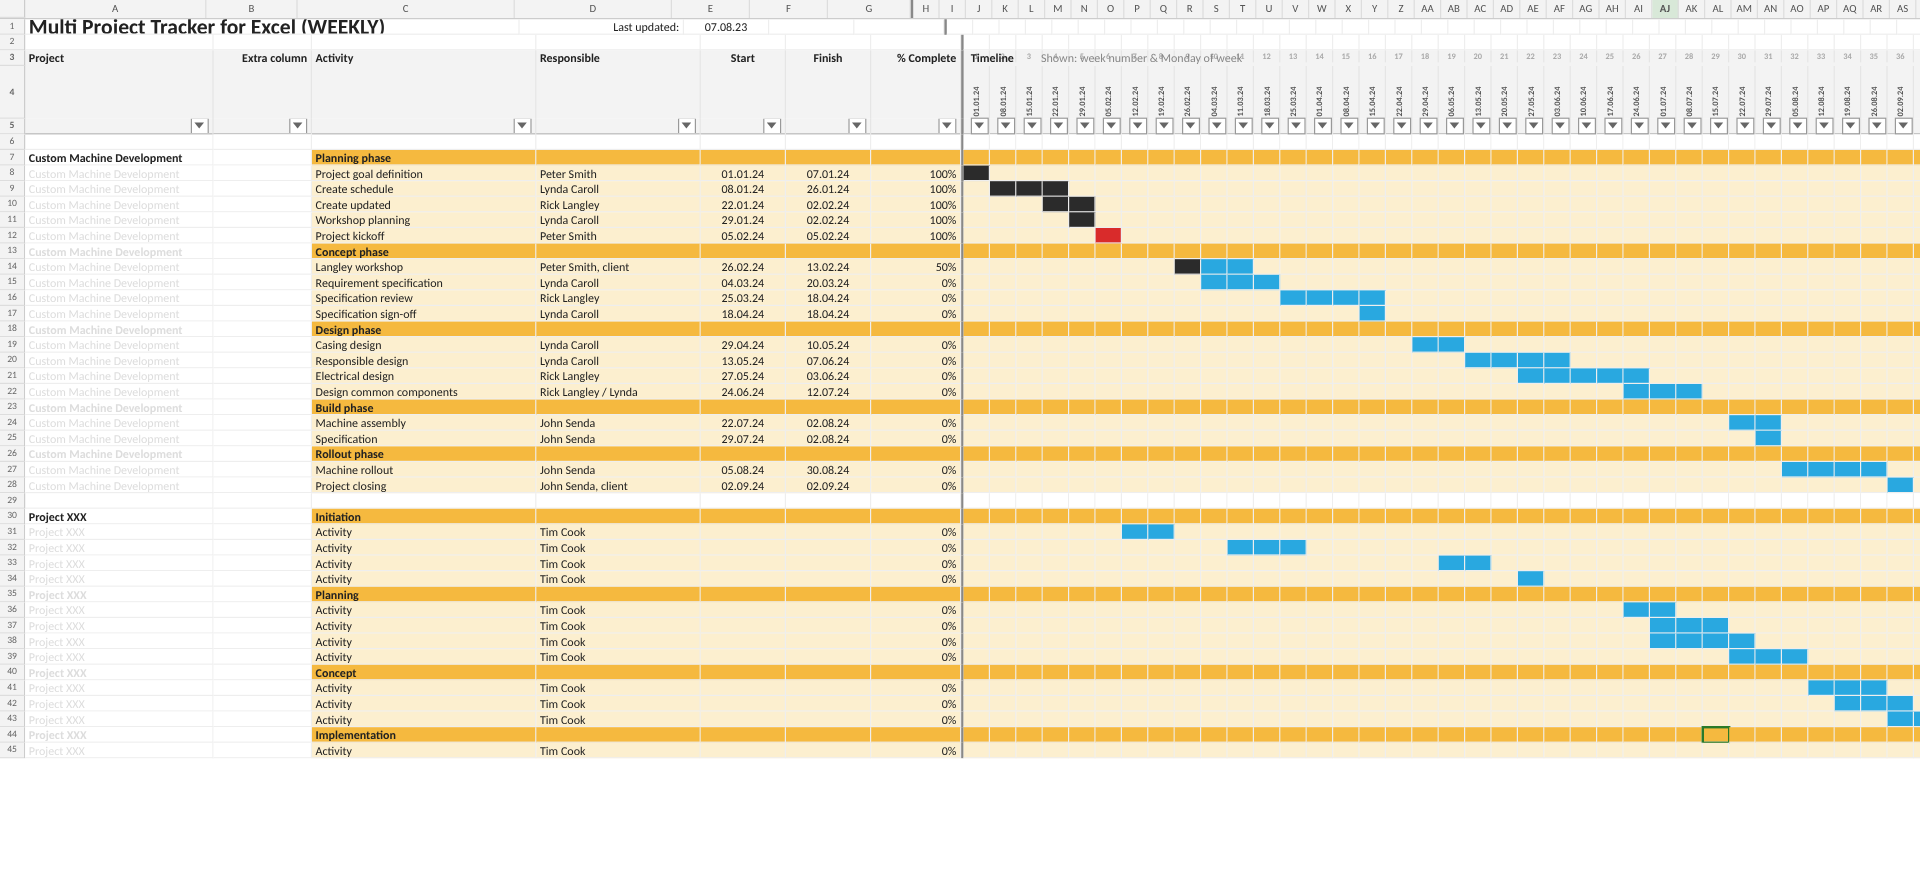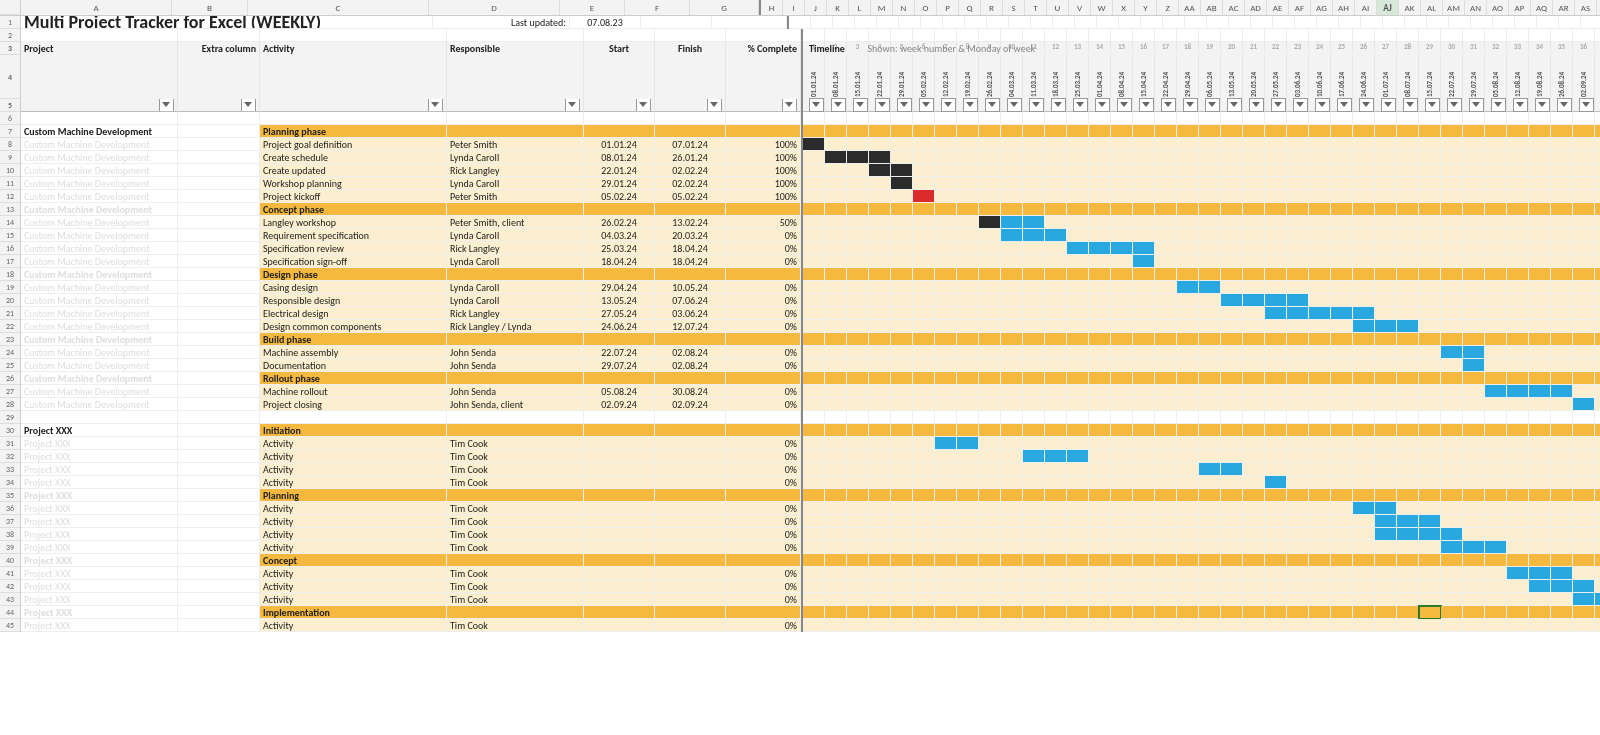--- a/index.html
+++ b/index.html
@@ -1550,21 +1550,21 @@
           <div class="tl"></div>
           <div class="tl"></div>
         </div>
       </div>
       <div class="row task-row">
         <div class="rowlabel">25</div>
         <div class="cell c-A" style="background: rgb(255, 255, 255);">
           <span class="ghost">Custom Machine Development</span>
         </div>
         <div class="cell c-B" style="background: rgb(255, 255, 255);"></div>
-        <div class="cell c-C">Documentation</div>
+        <div class="cell c-C">Specification</div>
         <div class="cell c-D">John Senda</div>
         <div class="cell c-E">29.07.24</div>
         <div class="cell c-F">02.08.24</div>
         <div class="cell c-G">0%</div>
         <div class="tl-wrap">
           <div class="tl"></div>
           <div class="tl"></div>
           <div class="tl"></div>
           <div class="tl"></div>
           <div class="tl"></div>

